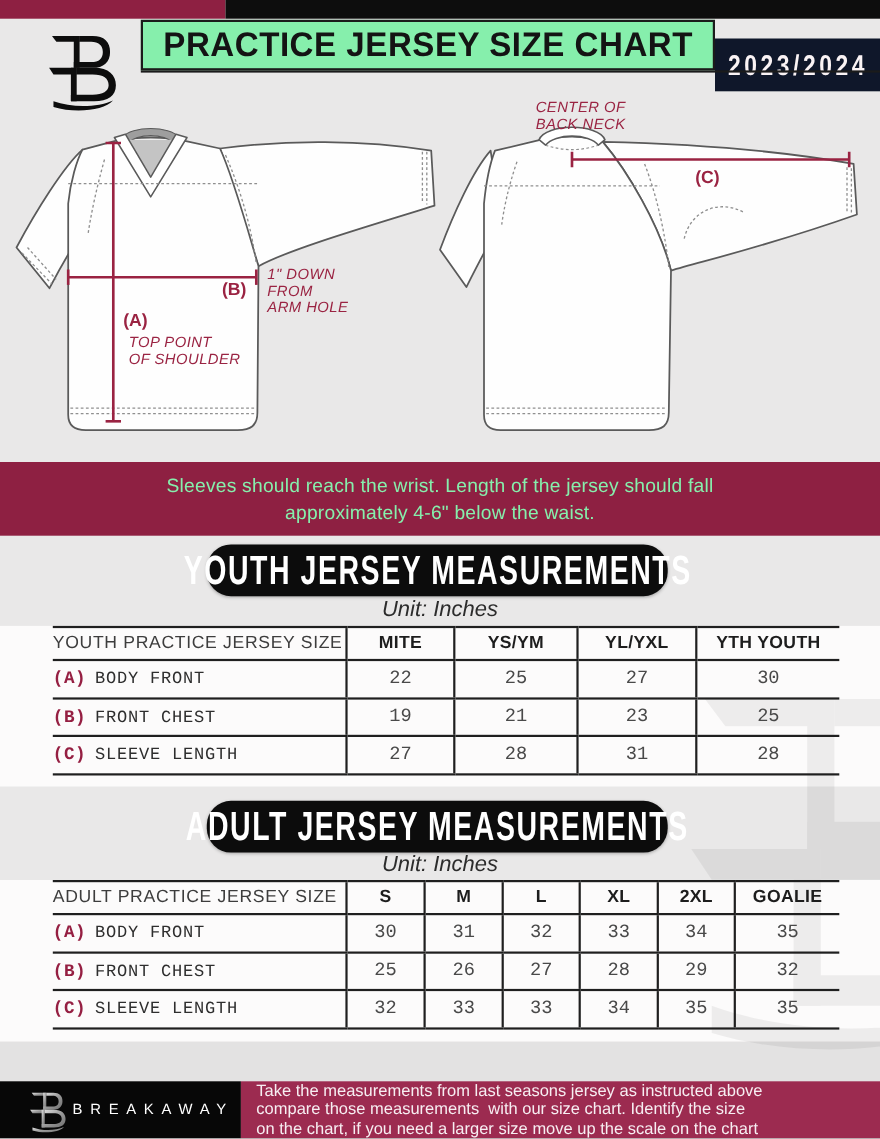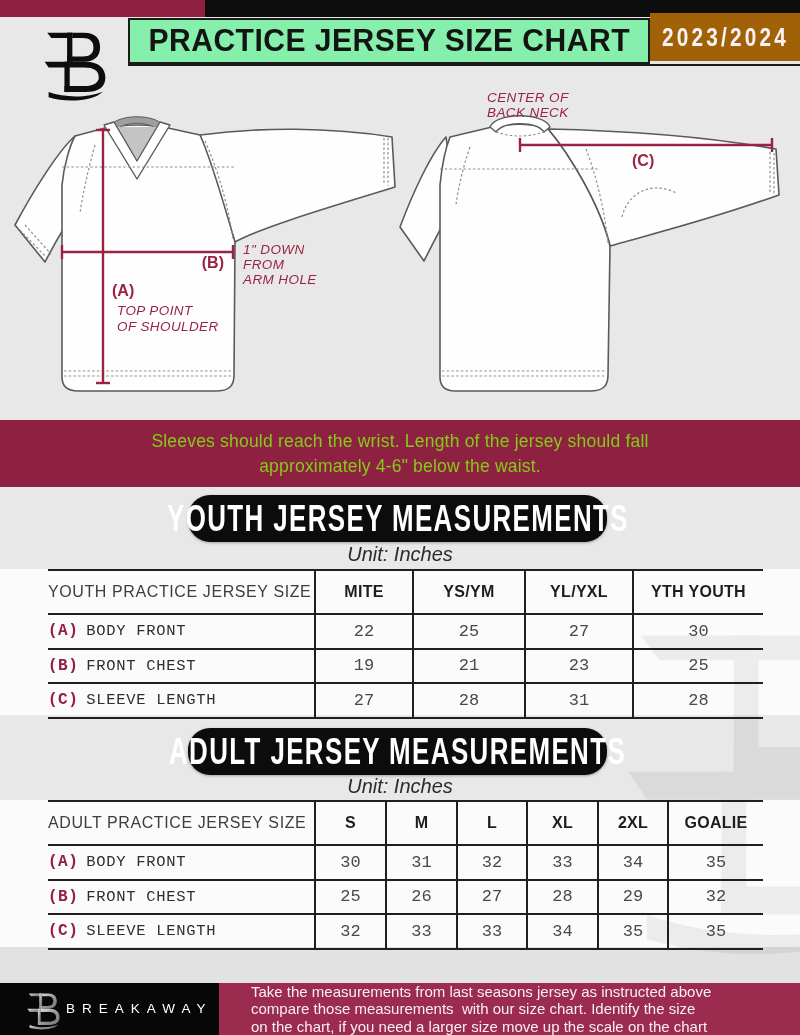--- a/index.html
+++ b/index.html
@@ -7,63 +7,63 @@
   #page{position:relative;width:800px;height:1035px;background:#e9e8e8;overflow:hidden;margin:0 auto;}
   .abs{position:absolute;}
 
   
   .strip-maroon{left:0;top:0;width:205px;height:17px;background:#8e2042;}
   .strip-black{left:205px;top:0;width:595px;height:17px;background:#0d0d0d;}
 
   
   .title-box{left:128px;top:18px;width:522px;height:46px;background:#86efac;border:2px solid #1b1b1b;box-sizing:border-box;display:flex;align-items:center;justify-content:center;}
   .title-text{font-size:31px;font-weight:700;color:#141414;letter-spacing:.5px;transform:scaleX(.97);white-space:nowrap;}
-  .year-box{left:650px;top:13px;width:150px;height:48px;background:#a16207;display:flex;align-items:center;justify-content:center;}
+  .year-box{left:650px;top:35px;width:150px;height:48px;background:#0f172a;display:flex;align-items:center;justify-content:center;}
   .year-text{font-size:26px;font-weight:700;color:#faf3f5;letter-spacing:4px;transform:scaleX(.8);white-space:nowrap;}
   .header-underline{left:128px;top:64px;width:672px;height:2px;background:#1b1b1b;}
   .logo-svg{left:42px;top:22px;width:66px;height:82px;}
 
   
   .band{left:0;width:800px;}
   .band-white-1{top:569px;height:146px;background:#fcfbfb;}
   .band-white-2{top:800px;height:147px;background:#fcfbfb;}
   .band-gray-bottom{top:947px;height:36px;background:#e3e2e2;}
   .watermark{left:616px;top:548px;width:310px;height:460px;opacity:.055;z-index:1;}
 
   
   .notice{left:0;top:420px;width:800px;height:67px;background:#8e2042;display:flex;flex-direction:column;align-items:center;justify-content:center;z-index:2;}
-  .notice div{color:#84cc16;font-size:17.5px;line-height:25px;letter-spacing:.2px;}
+  .notice div{color:#86efac;font-size:17.5px;line-height:25px;letter-spacing:.2px;}
 
   
   .pill{left:188px;width:419px;height:47px;background:#0c0c0c;border-radius:22px;display:flex;align-items:center;justify-content:center;box-shadow:0 1px 3px rgba(0,0,0,.3);z-index:2;}
   .pill-youth{top:495px;}
   .pill-adult{top:728px;}
   .pill-text{color:#fff;font-size:37px;font-weight:700;letter-spacing:2px;transform:scaleX(.7);white-space:nowrap;}
   .unit{width:800px;text-align:center;font-style:italic;font-size:20px;color:#2c2c2c;z-index:2;}
   .unit-youth{left:0;top:543px;}
   .unit-adult{left:0;top:775px;}
 
   
   table.size{border-collapse:collapse;table-layout:fixed;z-index:2;position:absolute;left:48px;}
   table.size td,table.size th{border-top:2px solid #1f1f1f;border-bottom:2px solid #1f1f1f;padding:0;box-sizing:border-box;background:transparent;}
   table.size .vline{border-left:2px solid #1f1f1f;}
   .t-youth{top:569px;width:715px;}
   .t-adult{top:800px;width:715px;}
-  tr.hrow{height:44px;}
+  tr.hrow{height:30px;}
   tr.drow{height:34.6px;font-family:Liberation Mono, monospace;}
   th.sizecol{font-size:16px;font-weight:700;color:#1d1d1d;text-align:center;letter-spacing:.3px;}
   th.labelcol{font-size:16px;font-weight:400;color:#3d3d3d;text-align:left;padding-left:12px;letter-spacing:.6px;}
   td.rowlabel{text-align:left;padding-left:24px;white-space:nowrap;}
   td.rowlabel .key{color:#951f42;font-weight:700;font-size:16px;letter-spacing:.5px;}
   td.rowlabel .lbl{color:#2e2e2e;font-size:15.5px;letter-spacing:.7px;margin-left:8px;}
   td.val{text-align:center;font-size:17px;color:#494949;}
 
   
   .footer-black{left:0;top:983px;width:219px;height:52px;background:#070707;z-index:2;}
-  .footer-maroon{left:219px;top:983px;width:581px;height:52px;background:#9c2b50;z-index:2;display:flex;flex-direction:column;justify-content:center;padding-left:32px;box-sizing:border-box;}
+  .footer-maroon{left:219px;top:983px;width:581px;height:52px;background:#9c2b50;z-index:2;display:flex;flex-direction:column;justify-content:center;padding-left:14px;box-sizing:border-box;}
   .footer-maroon div{color:#f7eef2;font-size:15px;line-height:17.4px;white-space:pre;}
   .brand-text{left:66px;top:1001px;color:#ffffff;font-size:13.5px;letter-spacing:7px;font-weight:400;z-index:3;white-space:nowrap;}
   .footer-logo{left:26px;top:988px;width:35px;height:43px;z-index:3;}
 
   
   .an-bold{font-family:"Liberation Sans",sans-serif;font-size:16px;font-weight:700;fill:#9a2342;}
   .an-it{font-family:"Liberation Sans",sans-serif;font-size:13.5px;font-style:italic;fill:#9a2342;letter-spacing:.4px;}
 </style>
 </head>
 <body>

